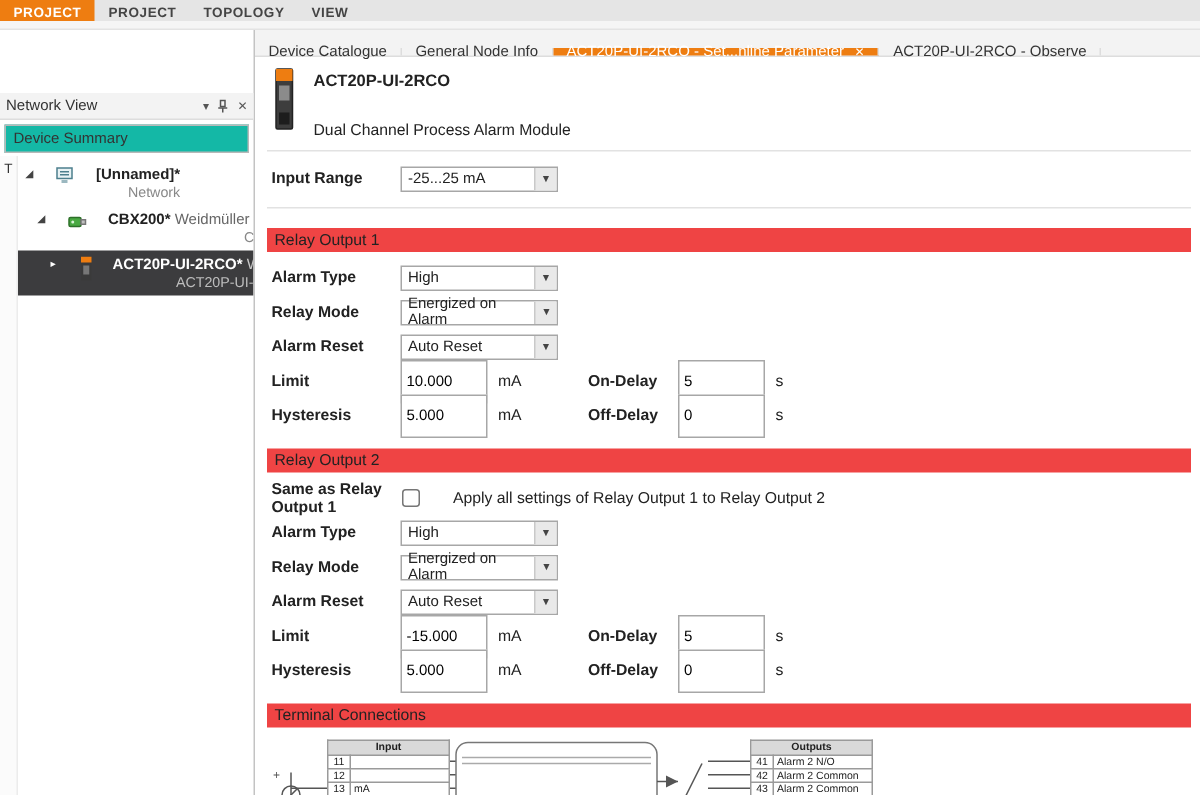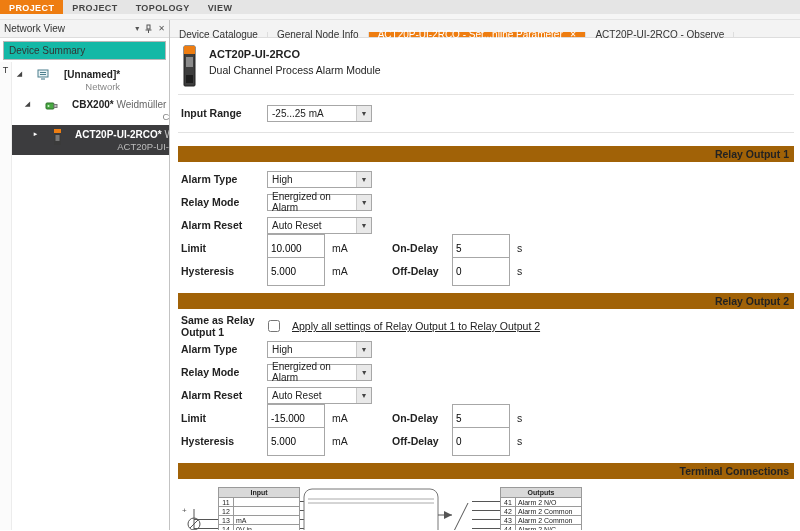--- a/index.html
+++ b/index.html
@@ -10,21 +10,21 @@
   .menubar { height: 14px; background: #e5e5e5; display: flex; align-items: stretch; }
   .menu-item { padding: 1px 9px 0 9px; font-size: 9px; font-weight: bold; letter-spacing: .4px; color: #444; display:flex; align-items:center; }
   .menu-item.active { background: var(--accent); color: #fff; }
   .top-spacer { height: 6px; background: #f5f5f5; border-bottom: 1px solid #e3e3e3; }
 
   
   .main-row { display: flex; height: 510px; }
 
   
   .left-panel { width: 170px; border-right: 1px solid #c3c3c3; display: flex; flex-direction: column; background: #fff; }
-  .panel-header { height: 18px; background: #f3f3f3; border-bottom: 1px solid #ddd; display: flex; align-items: center; padding: 0 4px; font-size: 10px; color: #333; }
+  .panel-header { height: 18px; background: #f3f3f3; border-bottom: 1px solid #ddd; display: flex; align-items: center; padding: 0 4px; font-size: 10px; color: #333; margin-top: 42px; }
   .panel-header .ph-icons { margin-left: auto; display: flex; gap: 5px; align-items: center; color: #555; }
   .panel-header .ph-icons span { font-size: 8px; cursor: default; }
   .device-summary { margin: 3px 3px 2px 3px; border: 1px solid #b8b8b8; background: #14b8a6; padding: 3px 5px; font-size: 10px; color: #333; }
   .tree-wrap { flex: 1; display: flex; }
   .side-strip { width: 12px; border-right: 1px solid #ececec; background: #fbfbfb; text-align: center; font-size: 9px; color: #333; padding-top: 3px; }
   .tree { flex: 1; padding-top: 3px; overflow: hidden; }
   .tree-item { display: flex; align-items: flex-start; gap: 13px; padding: 3px 2px; }
   .tree-item .expander { width: 9px; font-size: 7px; color: #444; margin-top: 2px; text-align: center; flex: none; }
   .tree-item .ti-icon { flex: none; margin-top: 1px; }
   .ti-text .l1 { font-size: 10px; white-space: nowrap; overflow: hidden; }
@@ -44,33 +44,33 @@
   .tab-strip { height: 18px; background: #f3f3f3; border-bottom: 1px solid #ddd; display: flex; }
   .tab { display: flex; align-items: center; gap: 7px; padding: 0 9px; font-size: 10px; color: #333; border-right: 1px solid #ddd; white-space: nowrap; margin-top: 12px; }
   .tab.active { background: var(--accent); color: #fff; }
   .tab .tab-close { font-size: 8px; }
 
   .content { flex: 1; overflow: hidden; padding: 4px 24px 0 8px; position: relative; }
 
   
   .dev-header { display: flex; gap: 11px; padding: 3px 0 7px 3px; border-bottom: 1px solid #e2e2e2; }
   .dev-title { font-weight: bold; font-size: 11px; margin-top: 3px; }
-  .dev-sub { font-size: 10.5px; margin-top: 4px; }
+  .dev-sub { font-size: 10.5px; margin-top: 21px; }
 
   
   .range-block { border-bottom: 1px solid #e2e2e2; padding: 9px 0 10px 3px; }
   .form-row { display: flex; align-items: center; height: 18px; margin: 5px 0 5px 3px; }
   .f-label { width: 86px; font-weight: bold; font-size: 10.5px; flex: none; }
   .sel { width: 105px; height: 17px; border: 1px solid #a7a7a7; background: #fff; display: flex; align-items: center; font-size: 10px; padding-left: 4px; }
   .sel .sel-arrow { margin-left: auto; width: 15px; align-self: stretch; background: #e9e9e9; border-left: 1px solid #c9c9c9; display: flex; align-items: center; justify-content: center; font-size: 7px; color: #444; }
   .num-input { width: 58px; height: 29px; border: 1px solid #a7a7a7; font-size: 10px; padding: 0 3px; font-family: "Liberation Sans", sans-serif; }
   .unit { margin-left: 7px; font-size: 10.5px; width: 22px; }
   .f-label2 { width: 60px; font-weight: bold; font-size: 10.5px; margin-left: 38px; flex: none; }
-  .sec-h { background: #a16207; font-weight: bold; font-size: 10.5px; padding: 2px 5px; margin: 13px 0 8px 0; text-align: right; }
-  .chk-text { font-size: 10.5px; margin-left: 12px; text-decoration: underline; }
+  .sec-h { background: #ef4444; font-weight: normal; font-size: 10.5px; padding: 2px 5px; margin: 13px 0 8px 0; }
+  .chk-text { font-size: 10.5px; margin-left: 22px; }
   input[type="checkbox"] { width: 12px; height: 12px; margin-left: 1px; }
 
   
   .diagram { position: relative; width: 612px; height: 140px; margin-left: 4px; }
   .diagram svg.bg { position: absolute; left: 0; top: 0; }
   table.tt { position: absolute; border-collapse: collapse; font-size: 7px; background: #fff; }
   table.tt th { background: #d9d9d9; border: 1px solid #9a9a9a; font-weight: bold; height: 10px; padding: 0 2px; }
   table.tt td { border: 1px solid #9a9a9a; height: 9px; padding: 0 2px; }
   table.tt td.num { width: 15px; text-align: center; }
   table.tt td.lbl { width: 66px; white-space: nowrap; overflow: hidden; }

